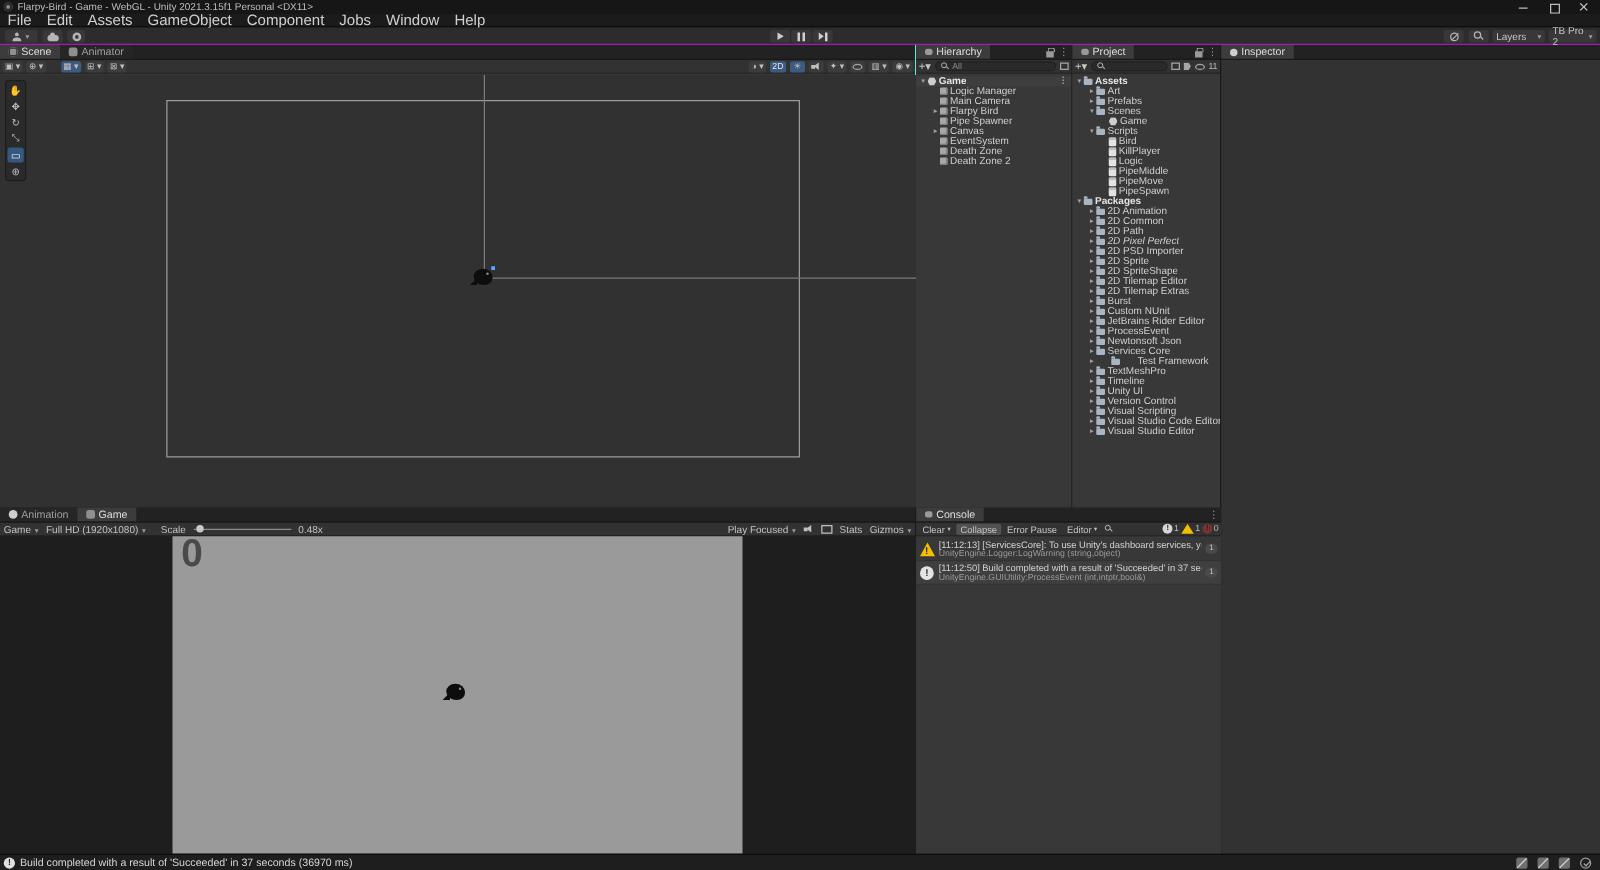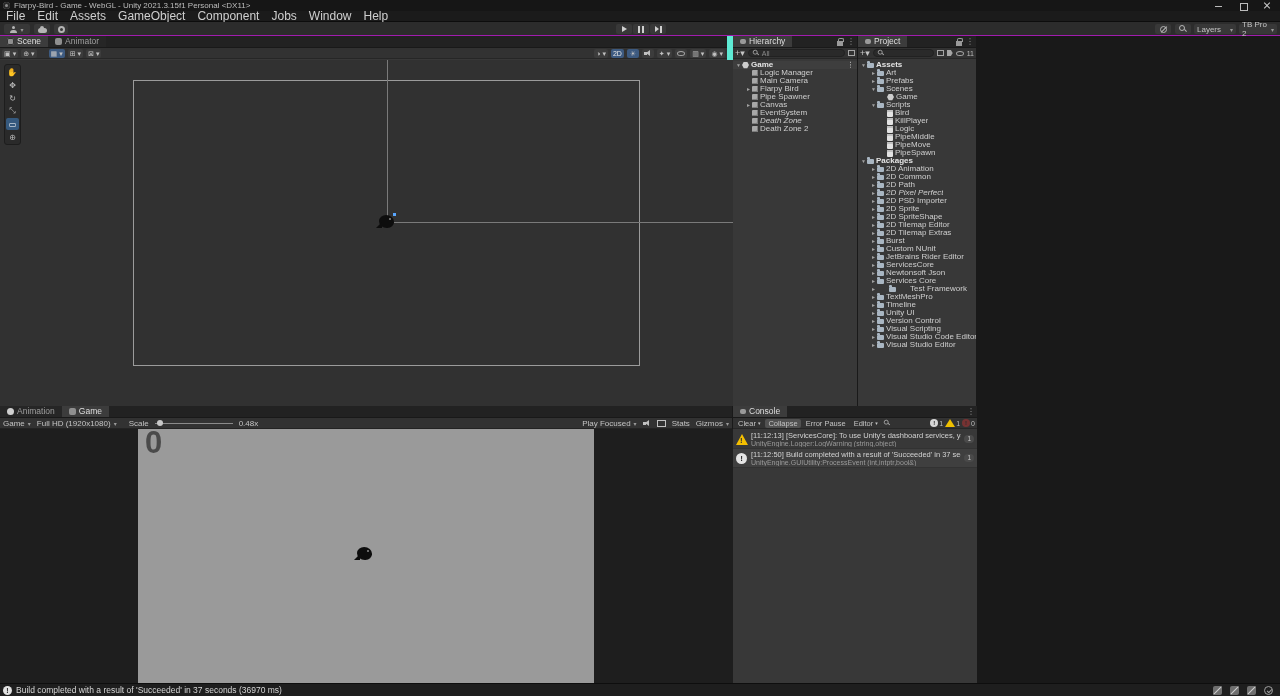--- a/index.html
+++ b/index.html
@@ -55,21 +55,21 @@
   .tab .ticon.grid { background:linear-gradient(#8f8f8f,#8f8f8f); box-shadow:inset 0 0 0 1px #333; }
   .strip-right { position:absolute; right:2px; top:2px; display:flex; gap:4px; align-items:center; }
   .lock-icon { width:6px; height:5px; background:#9a9a9a; position:relative; display:inline-block; margin-top:2px; }
   .lock-icon::before { content:""; position:absolute; left:1px; top:-3px; width:4px; height:3px; border:1px solid #9a9a9a; border-bottom:none; border-radius:2px 2px 0 0; }
   .kebab-icon { color:#9a9a9a; font-size:8px; line-height:8px; }
   .panel-toolbar { height:11px; background:#323232; border-bottom:1px solid #262626; display:flex; align-items:center; font-size:8px; color:#bdbdbd; padding:0 2px; gap:3px; }
   .searchbox { flex:1; height:8px; background:#2a2a2a; border:1px solid #212121; border-radius:4px; display:flex; align-items:center; gap:2px; padding:0 3px; color:#8a8a8a; font-size:7px; }
   .plusbtn { font-size:9px; color:#c5c5c5; }
 
   
-  #scene-panel { left:0; top:36px; width:733px; height:370px; border-right:6px solid #5eead4; }
+  #scene-panel { left:0; top:36px; width:733px; height:370px; border-right:1px solid #5eead4; }
   #scene-viewport { position:absolute; left:0; top:24px; width:733px; height:346px; background:#313131; overflow:hidden; }
   .icon-btn { height:9px; min-width:12px; background:#3c3c3c; border-radius:2px; display:flex; align-items:center; justify-content:center; gap:2px; padding:0 2px; font-size:7px; color:#c0c0c0; }
   .icon-btn.on { background:#3d5a80; color:#e6e6e6; }
   .glyph { font-size:7px; color:#c0c0c0; line-height:9px; }
   #scene-rect { position:absolute; border:1px solid #9b9b9b; }
   .guide-line { position:absolute; background:#7a7a7a; }
   .bird { position:absolute; }
   .bird .body { width:15px; height:13px; background:#0d0d0d; border-radius:55% 60% 50% 60%; position:relative; }
   .bird .tail { position:absolute; left:-3px; bottom:0; width:6px; height:6px; background:#0d0d0d; clip-path:polygon(0 100%, 100% 0, 100% 100%); }
   .bird .eye { position:absolute; right:3px; top:3px; width:2px; height:2px; background:#8a8a8a; border-radius:50%; }
@@ -386,21 +386,21 @@
         <div class="tree-row" style="padding-left: 12px;">
           <span class="arrow">►</span>
           <span class="ticn icon-cube"></span>
           <span class="lbl">Canvas</span>
         </div>
         <div class="tree-row" style="padding-left: 12px;">
           <span class="arrow"></span>
           <span class="ticn icon-cube"></span>
           <span class="lbl">EventSystem</span>
         </div>
-        <div class="tree-row" style="padding-left: 12px; font-style: italic;">
+        <div class="tree-row" style="padding-left: 12px;">
           <span class="arrow"></span>
           <span class="ticn icon-cube"></span>
           <span class="lbl">Death Zone</span>
         </div>
         <div class="tree-row" style="padding-left: 12px;">
           <span class="arrow"></span>
           <span class="ticn icon-cube"></span>
           <span class="lbl">Death Zone 2</span>
         </div>
       </div>
@@ -549,21 +549,21 @@
           <span class="lbl">Custom NUnit</span>
         </div>
         <div class="tree-row" style="padding-left: 12px;">
           <span class="arrow">►</span>
           <span class="ticn icon-folder"></span>
           <span class="lbl">JetBrains Rider Editor</span>
         </div>
         <div class="tree-row" style="padding-left: 12px;">
           <span class="arrow">►</span>
           <span class="ticn icon-folder"></span>
-          <span class="lbl">ServicesCore</span>
+          <span class="lbl">ProcessEvent</span>
         </div>
         <div class="tree-row" style="padding-left: 12px;">
           <span class="arrow">►</span>
           <span class="ticn icon-folder"></span>
           <span class="lbl">Newtonsoft Json</span>
         </div>
         <div class="tree-row" style="padding-left: 12px;">
           <span class="arrow">►</span>
           <span class="ticn icon-folder"></span>
           <span class="lbl">Services Core</span>
@@ -664,20 +664,28 @@
           </span>
           <div class="centry-text">
             <div class="l1">[11:12:50] Build completed with a result of 'Succeeded' in 37 seconds (36970 ms</div>
             <div class="l2">UnityEngine.GUIUtility:ProcessEvent (int,intptr,bool&amp;)</div>
           </div>
           <span class="collapse-badge">1</span>
         </div>
       </div>
   </div>
 
+  <div id="inspector-panel" class="panel">
+    <div class="tabstrip">
+      <div class="tab active">
+          <span class="ticon round" style="width:6px;height:6px;"></span>
+          <span>Inspector</span>
+        </div>
+    </div>
+  </div>
 
   <div id="statusbar" class="abs">
     <span class="sb-info">!</span>
     <span>Build completed with a result of 'Succeeded' in 37 seconds (36970 ms)</span>
     <span class="right">
       <span class="slashed"></span>
       <span class="slashed"></span>
       <span class="slashed"></span>
       <span class="check-cir"></span>
     </span>

